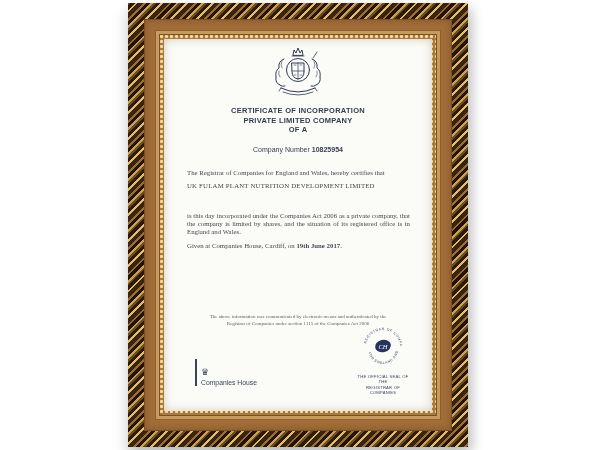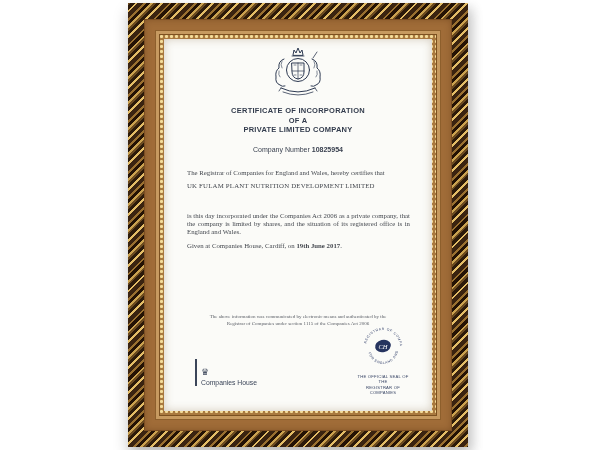--- a/index.html
+++ b/index.html
@@ -90,22 +90,22 @@
           <path d="M48,15 q2,4 0,7 M51,25 q1,4 -1,6" stroke-width="0.6"></path>
 
           <path d="M15,42 q17,8 34,0"></path>
           <path d="M17,46 q15,6 30,0" stroke-width="0.8"></path>
           <path d="M15,42 l-2,3 M49,42 l2,3" stroke-width="0.8"></path>
         </svg>
       </div>
 
       <div class="abs center title">
         <div>CERTIFICATE OF INCORPORATION</div>
+        <div>PRIVATE LIMITED COMPANY</div>
         <div>OF A</div>
-        <div>PRIVATE LIMITED COMPANY</div>
       </div>
 
       <div class="abs center co-num">
         <span>Company Number </span><b>10825954</b>
       </div>
 
       <div class="abs serif certifies">The Registrar of Companies for England and Wales, hereby certifies that</div>
       <div class="abs serif co-name">UK FULAM PLANT NUTRITION DEVELOPMENT LIMITED</div>
       <div class="abs serif para">is this day incorporated under the Companies Act 2006 as a private company, that the company is limited by shares, and the situation of its registered office is in England and Wales.</div>
       <div class="abs serif given">

